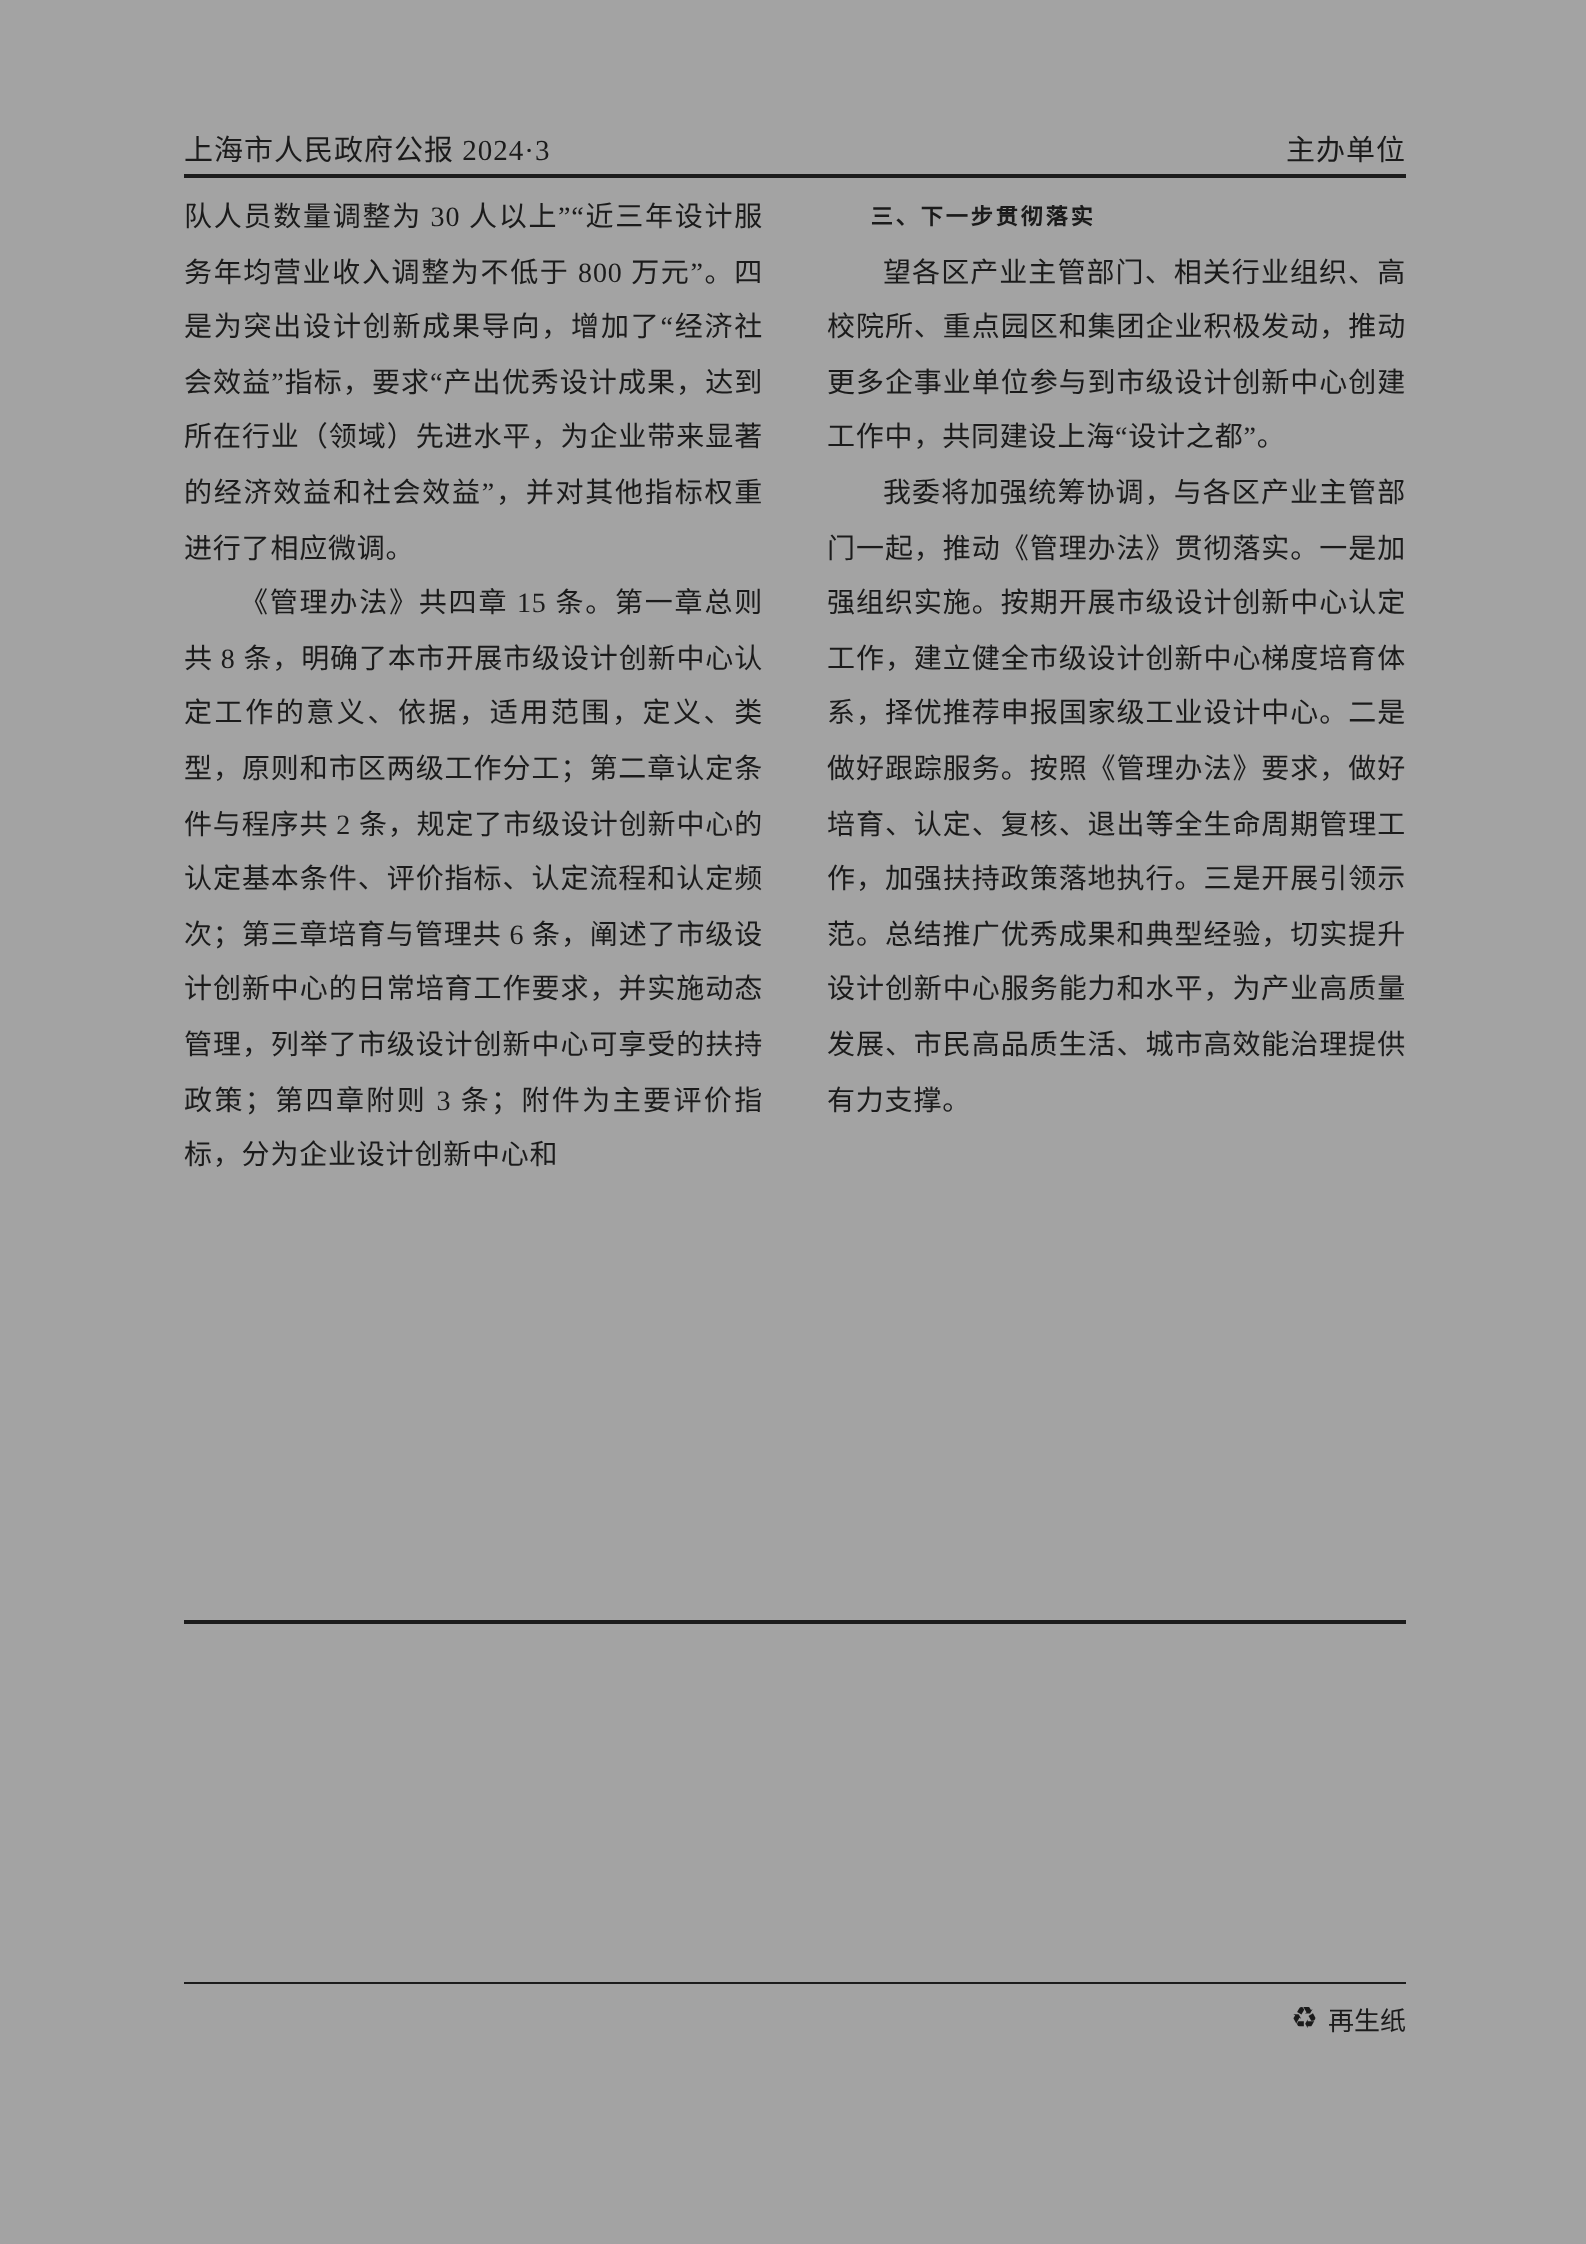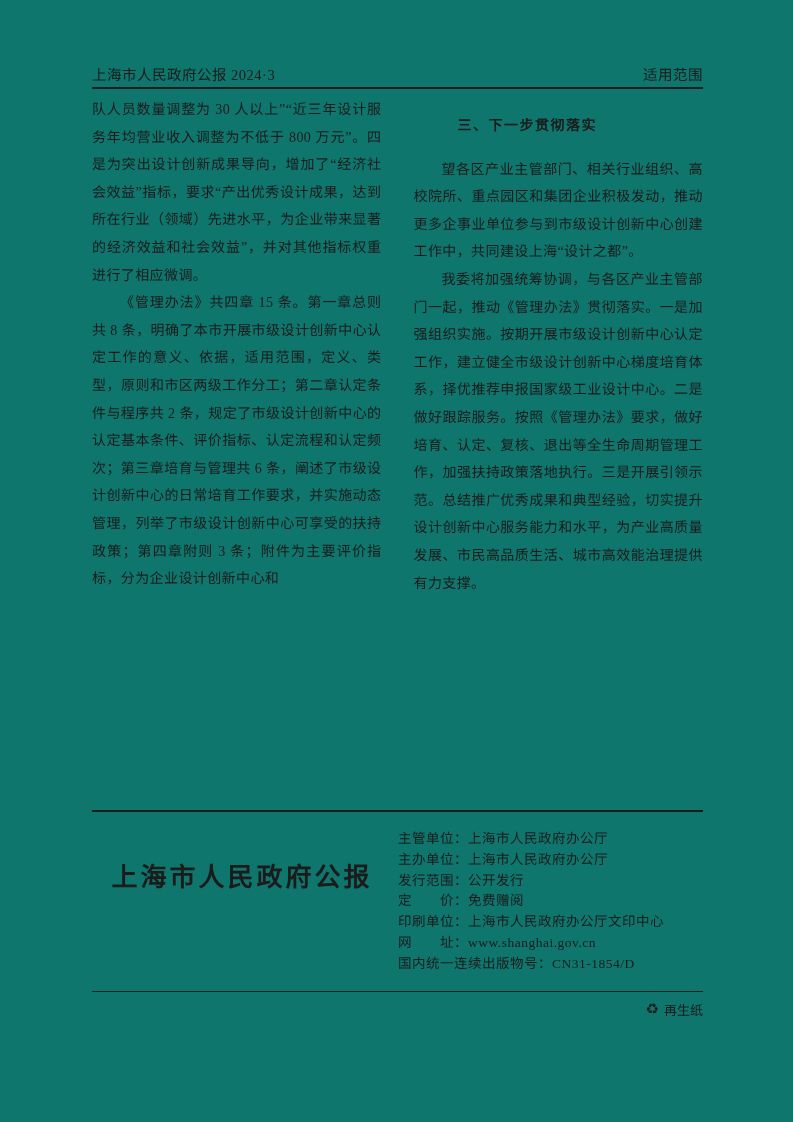--- a/index.html
+++ b/index.html
@@ -5,21 +5,21 @@
   html, body {
     margin: 0;
     padding: 0;
     background: #ffffff;
   }
   .page {
     position: relative;
     width: 793px;
     height: 1122px;
     margin: 0 auto;
-    background: #0f766e;
+    background: #a3a3a3;
     color: #1b1b1b;
     font-family: "Liberation Serif", "DejaVu Serif", serif;
     overflow: hidden;
   }
 
   
   .running-head {
     position: absolute;
     top: 63px;
     left: 92px;
@@ -59,22 +59,22 @@
     text-justify: inter-ideograph;
     letter-spacing: 0.4px;
   }
   .col p {
     margin: 0;
   }
   .col p.indent {
     text-indent: 2em;
   }
   .section-heading {
-    margin: 16px;
-    font-size: 14px;
+    margin: 0;
+    font-size: 11px;
     font-weight: bold;
     text-indent: 2em;
     letter-spacing: 1.5px;
   }
 
   
   .colophon-left {
     position: absolute;
     top: 856px;
     left: 92px;
@@ -124,51 +124,41 @@
     line-height: 1;
   }
 </style>
 </head>
 <body>
 
 <div class="page">
 
   <div class="running-head">
     <span>上海市人民政府公报 2024·3</span>
-    <span>适用范围</span>
+    <span>主办单位</span>
   </div>
   <hr class="rule rule-header">
 
   <div class="columns">
     <div class="col">
       <p>队人员数量调整为 30 人以上”“近三年设计服务年均营业收入调整为不低于 800 万元”。四是为突出设计创新成果导向，增加了“经济社会效益”指标，要求“产出优秀设计成果，达到所在行业（领域）先进水平，为企业带来显著的经济效益和社会效益”，并对其他指标权重进行了相应微调。</p>
       <p class="indent">《管理办法》共四章 15 条。第一章总则共 8 条，明确了本市开展市级设计创新中心认定工作的意义、依据，适用范围，定义、类型，原则和市区两级工作分工；第二章认定条件与程序共 2 条，规定了市级设计创新中心的认定基本条件、评价指标、认定流程和认定频次；第三章培育与管理共 6 条，阐述了市级设计创新中心的日常培育工作要求，并实施动态管理，列举了市级设计创新中心可享受的扶持政策；第四章附则 3 条；附件为主要评价指标，分为企业设计创新中心和</p>
     </div>
     <div class="col">
       <h3 class="section-heading">三、下一步贯彻落实</h3>
       <p class="indent">望各区产业主管部门、相关行业组织、高校院所、重点园区和集团企业积极发动，推动更多企事业单位参与到市级设计创新中心创建工作中，共同建设上海“设计之都”。</p>
       <p class="indent">我委将加强统筹协调，与各区产业主管部门一起，推动《管理办法》贯彻落实。一是加强组织实施。按期开展市级设计创新中心认定工作，建立健全市级设计创新中心梯度培育体系，择优推荐申报国家级工业设计中心。二是做好跟踪服务。按照《管理办法》要求，做好培育、认定、复核、退出等全生命周期管理工作，加强扶持政策落地执行。三是开展引领示范。总结推广优秀成果和典型经验，切实提升设计创新中心服务能力和水平，为产业高质量发展、市民高品质生活、城市高效能治理提供有力支撑。</p>
     </div>
   </div>
 
   <hr class="rule rule-colophon">
 
   <div class="colophon-left">
-    <div class="gazette-title">上海市人民政府公报</div>
   </div>
 
-  <div class="colophon-right">
-    <div class="colophon-row">主管单位：上海市人民政府办公厅</div>
-    <div class="colophon-row">主办单位：上海市人民政府办公厅</div>
-    <div class="colophon-row">发行范围：公开发行</div>
-    <div class="colophon-row">定　　价：免费赠阅</div>
-    <div class="colophon-row">印刷单位：上海市人民政府办公厅文印中心</div>
-    <div class="colophon-row">网　　址：www.shanghai.gov.cn</div>
-    <div class="colophon-row">国内统一连续出版物号：CN31-1854/D</div>
-  </div>
 
   <hr class="rule rule-footer">
   <div class="footer-note">
     <span class="recycle-glyph">♻</span>
     <span>再生纸</span>
   </div>
 
 </div>
 
 </body></html>

